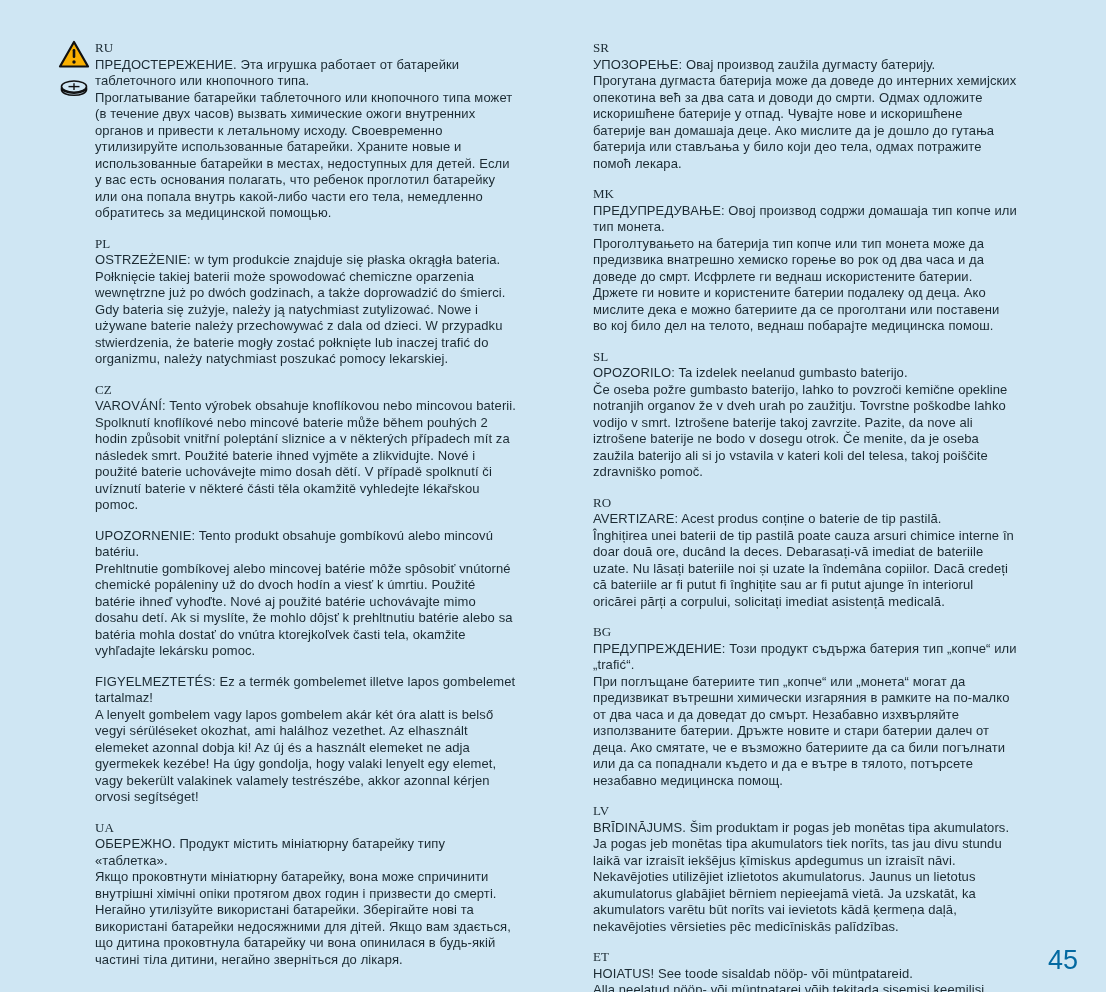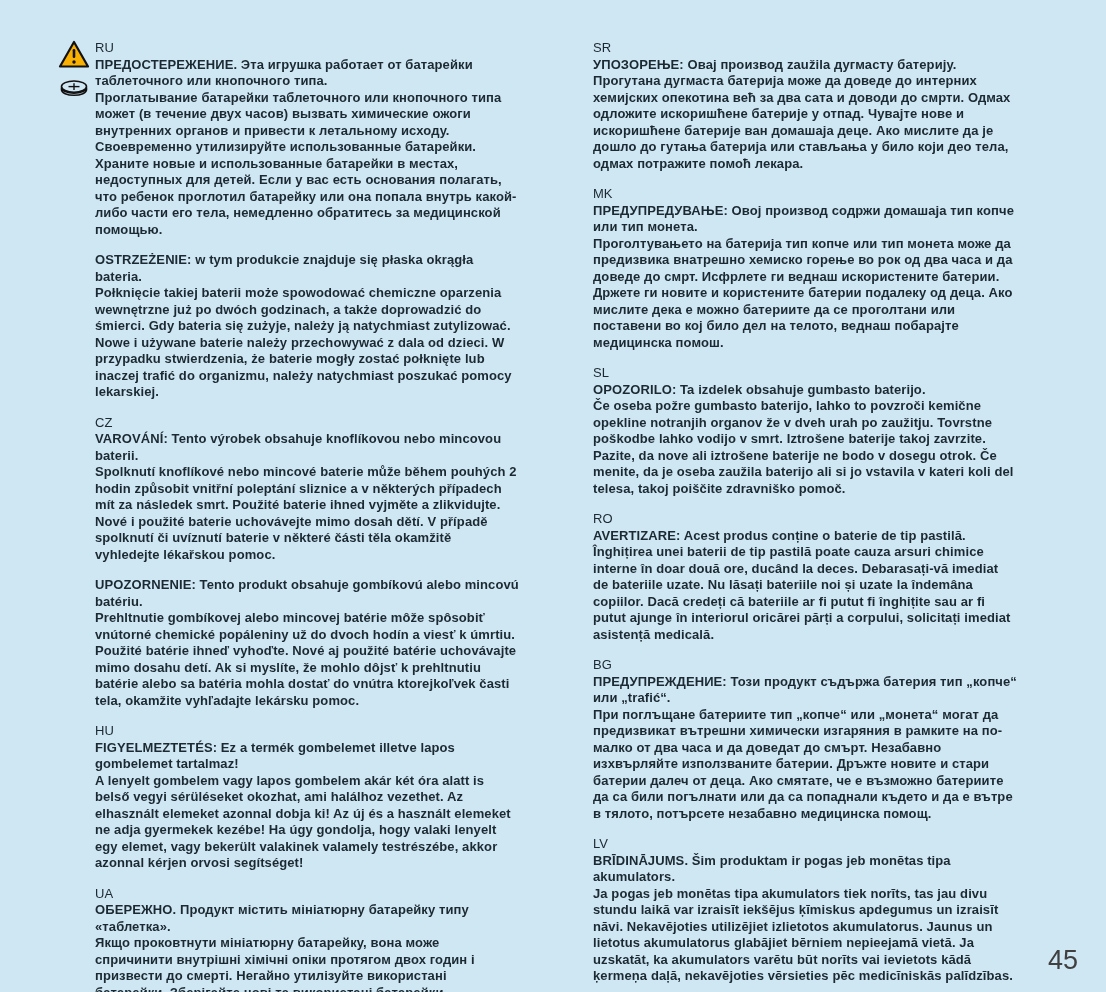--- a/index.html
+++ b/index.html
@@ -30,35 +30,35 @@
     top: 40px;
     width: 424px;
   }
   .column.left  { left: 95px; }
   .column.right { left: 593px; }
   .lang-section { margin-bottom: 14px; }
   .lang-code {
     font-size: 13px;
     line-height: 16.5px;
     font-weight: 400;
+    font-family: Liberation Serif, serif;
   }
   .lang-section p {
     margin: 0;
     font-size: 13px;
     line-height: 16.5px;
     letter-spacing: 0.1px;
-    font-weight: bold;
   }
   .page-number {
     position: absolute;
     right: 28px;
     bottom: 16px;
     font-size: 27px;
     font-weight: 500;
-    color: #404040;
+    color: #0369a1;
   }
 </style>
 </head>
 <body>
 
 <div class="icon-stack">
   <span>
     <svg width="32" height="29" viewBox="0 0 32 29">
       <path d="M16 2 L30 26.5 L2 26.5 Z" fill="#f9b000" stroke="#111111" stroke-width="2.2" stroke-linejoin="round"></path>
       <rect x="14.7" y="9" width="2.6" height="9" rx="1.3" fill="#111111"></rect>
@@ -75,34 +75,34 @@
   </span>
 </div>
 
 <div class="column left">
   <section class="lang-section">
     <div class="lang-code">RU</div>
     <p>ПРЕДОСТЕРЕЖЕНИЕ. Эта игрушка работает от батарейки таблеточного или кнопочного типа.</p>
     <p>Проглатывание батарейки таблеточного или кнопочного типа может (в течение двух часов) вызвать химические ожоги внутренних органов и привести к летальному исходу. Своевременно утилизируйте использованные батарейки. Храните новые и использованные батарейки в местах, недоступных для детей. Если у вас есть основания полагать, что ребенок проглотил батарейку или она попала внутрь какой-либо части его тела, немедленно обратитесь за медицинской помощью.</p>
   </section>
   <section class="lang-section">
+    <div class="lang-code">PL</div>
     <p>OSTRZEŻENIE: w tym produkcie znajduje się płaska okrągła bateria.</p>
     <p>Połknięcie takiej baterii może spowodować chemiczne oparzenia wewnętrzne już po dwóch godzinach, a także doprowadzić do śmierci. Gdy bateria się zużyje, należy ją natychmiast zutylizować. Nowe i używane baterie należy przechowywać z dala od dzieci. W przypadku stwierdzenia, że baterie mogły zostać połknięte lub inaczej trafić do organizmu, należy natychmiast poszukać pomocy lekarskiej.</p>
   </section>
   <section class="lang-section">
     <div class="lang-code">CZ</div>
     <p>VAROVÁNÍ: Tento výrobek obsahuje knoflíkovou nebo mincovou baterii.</p>
     <p>Spolknutí knoflíkové nebo mincové baterie může během pouhých 2 hodin způsobit vnitřní poleptání sliznice a v některých případech mít za následek smrt. Použité baterie ihned vyjměte a zlikvidujte. Nové i použité baterie uchovávejte mimo dosah dětí. V případě spolknutí či uvíznutí baterie v některé části těla okamžitě vyhledejte lékařskou pomoc.</p>
   </section>
   <section class="lang-section">
     <p>UPOZORNENIE: Tento produkt obsahuje gombíkovú alebo mincovú batériu.</p>
     <p>Prehltnutie gombíkovej alebo mincovej batérie môže spôsobiť vnútorné chemické popáleniny už do dvoch hodín a viesť k úmrtiu. Použité batérie ihneď vyhoďte. Nové aj použité batérie uchovávajte mimo dosahu detí. Ak si myslíte, že mohlo dôjsť k prehltnutiu batérie alebo sa batéria mohla dostať do vnútra ktorejkoľvek časti tela, okamžite vyhľadajte lekársku pomoc.</p>
   </section>
   <section class="lang-section">
-    <div class="lang-code">HU</div>
     <p>FIGYELMEZTETÉS: Ez a termék gombelemet illetve lapos gombelemet tartalmaz!</p>
     <p>A lenyelt gombelem vagy lapos gombelem akár két óra alatt is belső vegyi sérüléseket okozhat, ami halálhoz vezethet. Az elhasznált elemeket azonnal dobja ki! Az új és a használt elemeket ne adja gyermekek kezébe! Ha úgy gondolja, hogy valaki lenyelt egy elemet, vagy bekerült valakinek valamely testrészébe, akkor azonnal kérjen orvosi segítséget!</p>
   </section>
   <section class="lang-section">
     <div class="lang-code">UA</div>
     <p>ОБЕРЕЖНО. Продукт містить мініатюрну батарейку типу «таблетка».</p>
     <p>Якщо проковтнути мініатюрну батарейку, вона може спричинити внутрішні хімічні опіки протягом двох годин і призвести до смерті. Негайно утилізуйте використані батарейки. Зберігайте нові та використані батарейки недосяжними для дітей. Якщо вам здається, що дитина проковтнула батарейку чи вона опинилася в будь-якій частині тіла дитини, негайно зверніться до лікаря.</p>
   </section>
 
 </div>
@@ -113,21 +113,21 @@
     <p>УПОЗОРЕЊЕ: Овај производ zaužila дугмасту батерију.</p>
     <p>Прогутана дугмаста батерија може да доведе до интерних хемијских опекотина већ за два сата и доводи до смрти. Одмах одложите искоришћене батерије у отпад. Чувајте нове и искоришћене батерије ван домашаја деце. Ако мислите да је дошло до гутања батерија или стављања у било који део тела, одмах потражите помоћ лекара.</p>
   </section>
   <section class="lang-section">
     <div class="lang-code">MK</div>
     <p>ПРЕДУПРЕДУВАЊЕ: Овој производ содржи домашаја тип копче или тип монета.</p>
     <p>Проголтувањето на батерија тип копче или тип монета може да предизвика внатрешно хемиско горење во рок од два часа и да доведе до смрт. Исфрлете ги веднаш искористените батерии. Држете ги новите и користените батерии подалеку од деца. Ако мислите дека е можно батериите да се проголтани или поставени во кој било дел на телото, веднаш побарајте медицинска помош.</p>
   </section>
   <section class="lang-section">
     <div class="lang-code">SL</div>
-    <p>OPOZORILO: Ta izdelek obsahuje gumbasto baterijo.</p>
+    <p>OPOZORILO: Ta izdelek neelanud gumbasto baterijo.</p>
     <p>Če oseba požre gumbasto baterijo, lahko to povzroči kemične opekline notranjih organov že v dveh urah po zaužitju. Tovrstne poškodbe lahko vodijo v smrt. Iztrošene baterije takoj zavrzite. Pazite, da nove ali iztrošene baterije ne bodo v dosegu otrok. Če menite, da je oseba zaužila baterijo ali si jo vstavila v kateri koli del telesa, takoj poiščite zdravniško pomoč.</p>
   </section>
   <section class="lang-section">
     <div class="lang-code">RO</div>
     <p>AVERTIZARE: Acest produs conține o baterie de tip pastilă.</p>
     <p>Înghițirea unei baterii de tip pastilă poate cauza arsuri chimice interne în doar două ore, ducând la deces. Debarasați-vă imediat de bateriile uzate. Nu lăsați bateriile noi și uzate la îndemâna copiilor. Dacă credeți că bateriile ar fi putut fi înghițite sau ar fi putut ajunge în interiorul oricărei părți a corpului, solicitați imediat asistență medicală.</p>
   </section>
   <section class="lang-section">
     <div class="lang-code">BG</div>
     <p>ПРЕДУПРЕЖДЕНИЕ: Този продукт съдържа батерия тип „копче“ или „trafić“.</p>

